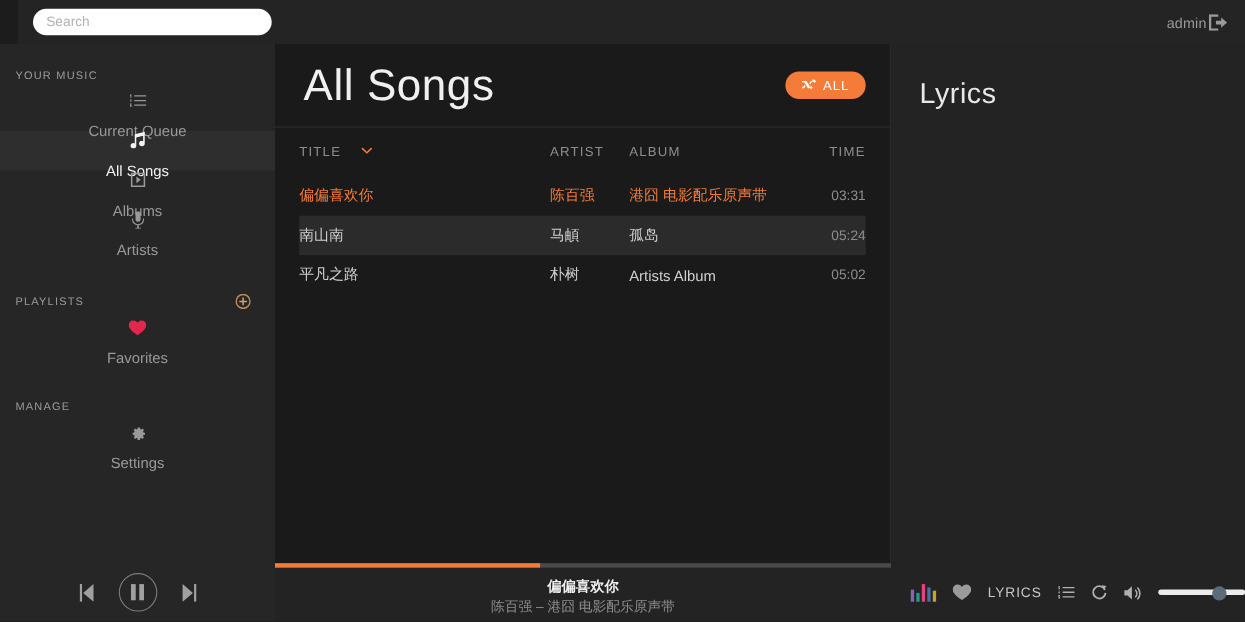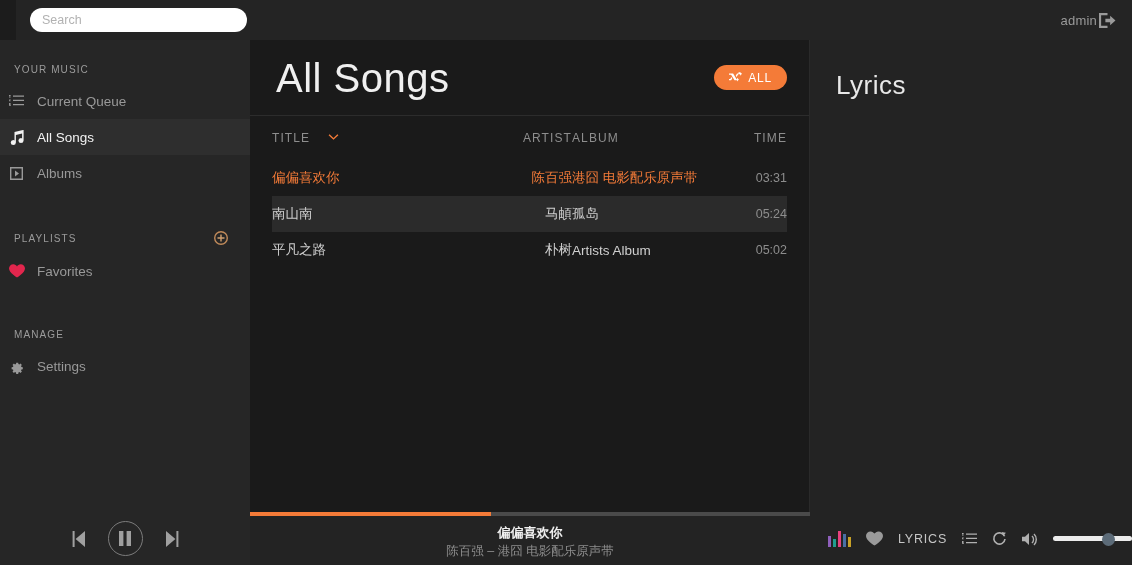--- a/index.html
+++ b/index.html
@@ -42,22 +42,22 @@
     overflow: hidden;
   }
   .side-heading {
     color: #9b9b9b; font-size: 10px; letter-spacing: 1.1px;
     padding: 10px 14px 8px 14px; text-transform: uppercase;
     display: flex; align-items: center;
   }
   .side-heading .add-btn { margin-left: auto; margin-right: 8px; cursor: pointer; }
   .nav-item {
     display: flex; align-items: center; gap: 12px;
-    height: 36px; padding: 0 8px;
-    color: #999999; font-size: 13.5px; cursor: pointer;
+    height: 36px; padding: 0 16px;
+    color: #999999; font-size: 13.5px; cursor: pointer; flex-direction: column;
   }
   .nav-item .ic { width: 17px; height: 17px; display: flex; align-items: center; justify-content: center; flex: 0 0 17px; }
   .nav-item.active { background: #2e2e2e; color: #f2f2f2; }
   .nav-item.active .ic svg { fill: #f2f2f2; }
   .spacer-md { height: 30px; }
 
   
   .main {
     flex: 1 1 auto; min-width: 0;
     background: #1a1a1a;
@@ -86,21 +86,21 @@
   .shuffle-btn svg { width: 13px; height: 11px; fill: #fff; }
 
   
   .song-table { padding: 0 22px 0 22px; }
   .th-row {
     display: flex; align-items: center;
     height: 44px; color: #8e8e8e;
     font-size: 12px; letter-spacing: 1.1px;
   }
   .col-title { flex: 0 0 228px; display: flex; align-items: center; gap: 18px; }
-  .col-artist { flex: 0 0 72px; text-align: right; }
+  .col-artist { flex: 0 0 72px; }
   .col-album { flex: 1 1 auto; }
   .col-time { flex: 0 0 56px; text-align: right; }
   .sort-caret { width: 11px; height: 8px; }
   .tr {
     display: flex; align-items: center;
     height: 36px; font-size: 13.5px; color: #cfcfcf; cursor: default;
   }
   .tr .col-time { color: #8d8d8d; font-size: 12.5px; }
   .tr.playing { color: #f47b38; }
   .tr.playing .col-time { color: #8d8d8d; }
@@ -207,20 +207,28 @@
 
       <div class="nav-item">
         <span class="ic">
           <svg width="15" height="15" viewBox="0 0 15 15">
               <path fill="#999" d="M1 1h13v13H1V1zm1.4 1.4v10.2h10.2V2.4H2.4zM6 4.5l4 3-4 3v-6z"></path>
             </svg>
         </span>
         <span>Albums</span>
       </div>
 
+      <div class="nav-item">
+        <span class="ic">
+          <svg width="11" height="16" viewBox="0 0 11 16">
+              <path fill="#999" d="M5.5 0a2.3 2.3 0 0 0-2.3 2.3v5a2.3 2.3 0 0 0 4.6 0v-5A2.3 2.3 0 0 0 5.5 0zM1 6.6H0v.8a5.5 5.5 0 0 0 4.8 5.4V15H3v1h5v-1H6.2v-2.2A5.5 5.5 0 0 0 11 7.4v-.8h-1v.8a4.5 4.5 0 0 1-9 0v-.8z"></path>
+            </svg>
+        </span>
+        <span>Artists</span>
+      </div>
 
       <div class="spacer-md"></div>
 
       <div class="side-heading">
         <span>PLAYLISTS</span>
         <span class="add-btn">
           <svg width="14" height="14" viewBox="0 0 14 14">
               <circle cx="7" cy="7" r="6.3" fill="none" stroke="#c08a5a" stroke-width="1.4"></circle>
               <path fill="#d0a070" d="M6.3 3.4h1.4v7H6.3zM3.5 6.3h7v1.4h-7z"></path>
             </svg>

